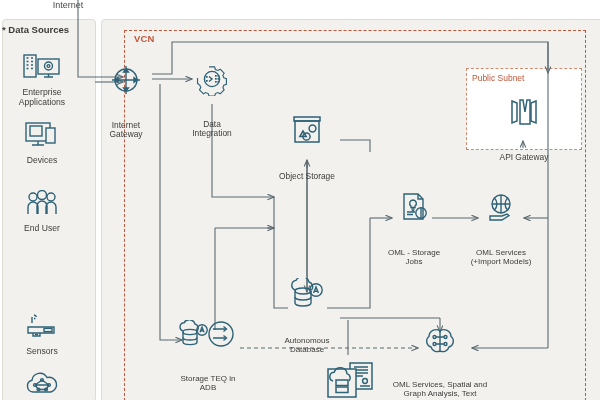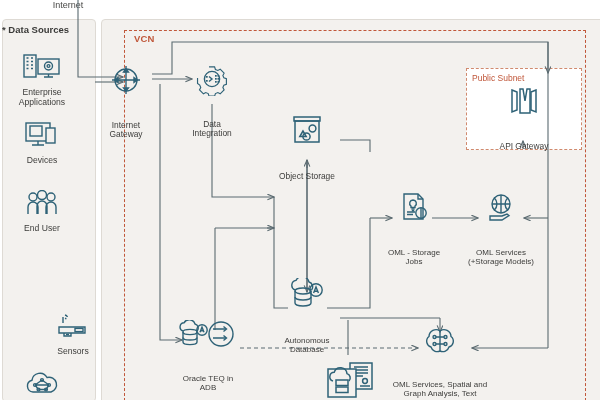--- a/index.html
+++ b/index.html
@@ -163,21 +163,21 @@
             <path d="M18 21v4M12 25h12"></path>
         <rect x="10" y="6" width="12" height="10"></rect>
         <rect x="26" y="8" width="9" height="15" fill="#f3f1ee"></rect>
       </g>
         </svg>
     </span>
     <span class="lb">Devices</span>
   </div>
 
 
-  <div class="src" style="top:313px;margin-left:31px;">
+  <div class="src" style="top:313px;">
     <span class="ic">
       <svg width="44" height="28" viewBox="0 0 44 28">
           <g fill="none" stroke="#2e6277" stroke-width="1.4">
         <path d="M12 10V4"></path>
         <path d="M14 2a4 4 0 0 1 2.5 2M14 5.2a2 2 0 0 1 1.2 1"></path>
         <path d="M8 14h26v6H8z"></path>
         <rect x="24" y="15.4" width="8" height="3.2"></rect>
         <path d="M13 20v3h7v-3"></path>
             <path d="M15 21.5h3"></path>
       </g>
@@ -249,21 +249,21 @@
         <rect x="6" y="7" width="24" height="21"></rect>
         <path d="M14 17l-3.2 5.5h6.4z"></path>
             <circle cx="23.5" cy="14.5" r="3.4"></circle>
             <circle cx="17.5" cy="22.5" r="3.6"></circle>
       </g>
         </svg>
     </span>
     <span class="lb">Object Storage</span>
   </div>
 
-  <div class="node" style="left:498px;top:84px;width:52px;">
+  <div class="node" style="left:498px;top:95px;width:52px;">
     <span class="ic">
       <svg width="38" height="34" viewBox="0 0 38 34">
           <g fill="none" stroke="#2e6277" stroke-width="1.5">
         <path d="M7 6l5 2v18l-5 2z"></path>
         <path d="M31 6l-5 2v18l5 2z"></path>
         <path d="M15 5h3l2 12 2-12h3v24h-10z"></path>
       </g>
         </svg>
     </span>
     <span class="lb">API Gateway</span>
@@ -289,21 +289,21 @@
   <div class="node sm" style="left:464px;top:192px;width:74px;">
     <span class="ic">
       <svg width="34" height="32" viewBox="0 0 34 32">
           <g fill="none" stroke="#2e6277" stroke-width="1.4">
         <circle cx="17" cy="12" r="9"></circle>
         <path d="M17 3v18M10 5.5c2 2 3 4 3 6.5s-1 4.5-3 6.5M24 5.5c-2 2-3 4-3 6.5s1 4.5 3 6.5M8 12h18"></path>
         <path d="M6 24h12l5-2 2 1.6-7 4.4H6z"></path>
       </g>
         </svg>
     </span>
-    <span class="lb">OML Services (+Storage Models)</span>
+    <span class="lb">OML Services (+Import Models)</span>
   </div>
 
   <div class="node sm" style="left:276px;top:278px;width:62px;">
     <span class="ic">
       <svg width="40" height="34" viewBox="0 0 40 34">
           <g fill="none" stroke="#2e6277" stroke-width="1.4">
         <path d="M8 12a5 5 0 0 1 1-9.6A7 7 0 0 1 22 4a5 5 0 0 1 2.5 8"></path>
         <ellipse cx="16" cy="13" rx="8" ry="3"></ellipse>
         <path d="M8 13v12c0 1.7 3.6 3 8 3s8-1.3 8-3V13"></path>
         <path d="M8 19c0 1.7 3.6 3 8 3s8-1.3 8-3"></path>
@@ -324,21 +324,21 @@
         <path d="M6 12v10c0 1.5 3.2 2.6 7 2.6s7-1.1 7-2.6V12"></path>
         <path d="M6 17.4c0 1.5 3.2 2.6 7 2.6s7-1.1 7-2.6"></path>
         <circle cx="25" cy="10" r="5.2"></circle>
         <path d="M23 12.2l2-5 2 5M23.8 10.8h2.4"></path>
         <circle cx="44" cy="14" r="12"></circle>
         <path d="M36 9h13M36 18h13"></path>
         <path d="M46.5 6.5L49.5 9l-3 2.5M46.5 15.5L49.5 18l-3 2.5"></path>
       </g>
         </svg>
     </span>
-    <span class="lb">Oracle TEQ in ADB</span>
+    <span class="lb">Storage TEQ in ADB</span>
   </div>
 
   <div class="node sm" style="left:392px;top:326px;width:96px;">
     <span class="ic">
       <svg width="32" height="30" viewBox="0 0 32 30">
           <g fill="none" stroke="#2e6277" stroke-width="1.4">
         <path d="M16 4v22"></path>
         <path d="M16 5a7 7 0 0 0-11 5.5A6 6 0 0 0 7 21a6.5 6.5 0 0 0 9 4"></path>
         <path d="M16 5a7 7 0 0 1 11 5.5A6 6 0 0 1 25 21a6.5 6.5 0 0 1-9 4"></path>
         <circle cx="10.5" cy="11" r="1.5"></circle>

